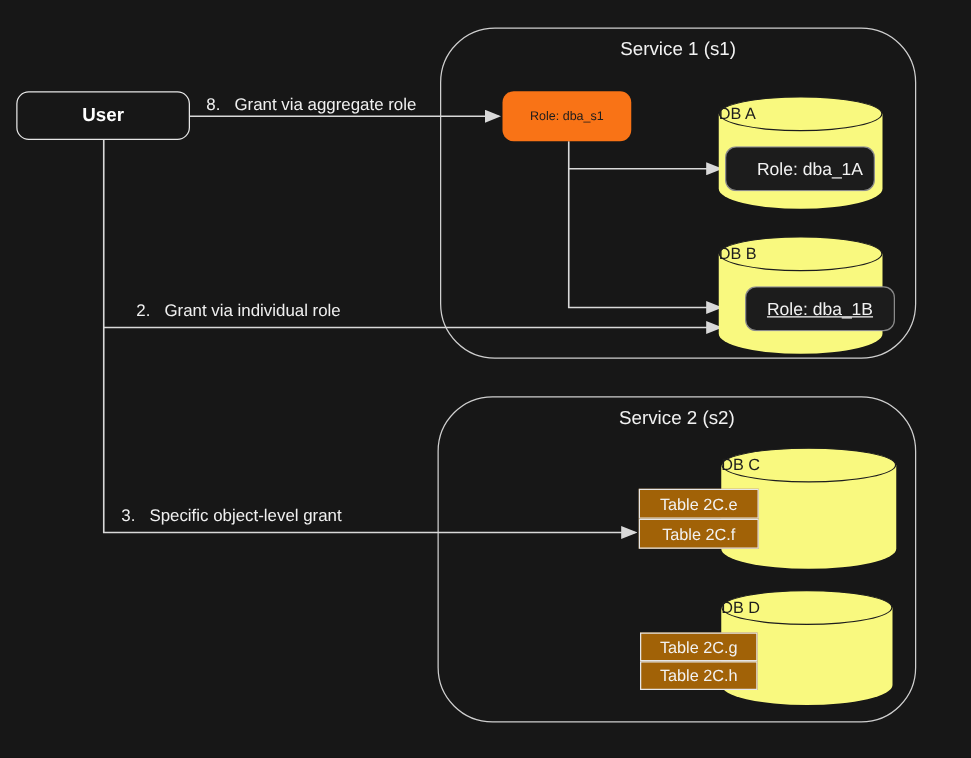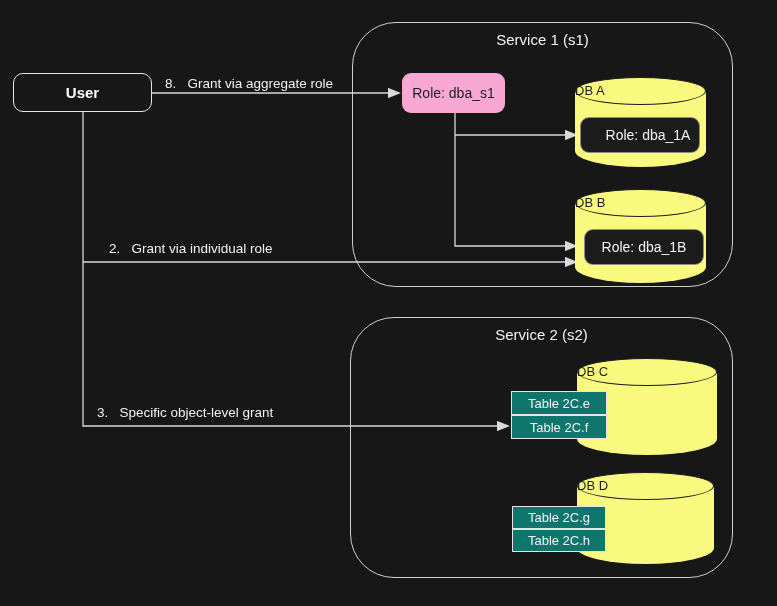--- a/index.html
+++ b/index.html
@@ -27,23 +27,23 @@
   
   .user-box {
     border:1.5px solid #e6e6e6; border-radius:10px;
     display:flex; align-items:center; justify-content:center;
     font-weight:bold; font-size:15px; color:#ffffff;
     background:#171717; z-index:2;
   }
 
   
   .role-chip {
-    background:#f9a8d4; border-radius:9px;
+    background:#f97316; border-radius:9px;
     display:flex; align-items:center; justify-content:center;
-    font-size:14px; color:#1d1d1d; z-index:2;
+    font-size:10px; color:#1d1d1d; z-index:2;
   }
 
   
   .role-dark {
     background:#1c1c1c; border:1px solid rgba(230,230,230,0.55);
     border-radius:9px;
     display:flex; align-items:center; justify-content:center;
     font-size:14px; color:#f2f2f2; z-index:3;
   }
 
@@ -59,21 +59,21 @@
     background:#f9f97f; border:1.2px solid #1d1d1d;
     border-radius:50%; box-sizing:border-box;
   }
   .cyl-label {
     position:absolute; top:6px; left:0; width:100%;
     text-align:left; font-size:13px; color:#1d1d1d; z-index:1;
   }
 
   
   .table-box {
-    background:#0f766e; border:1.5px solid #e6e6e6;
+    background:#a16207; border:1.5px solid #e6e6e6;
     display:flex; align-items:center; justify-content:center;
     font-size:13px; color:#f2f2f2; z-index:3;
   }
 
   
   .edge-label {
     font-size:13.5px; color:#f0f0f0; white-space:pre; z-index:3;
   }
 </style>
 </head>
@@ -120,21 +120,21 @@
     <div class="cyl-top"></div>
     <div class="cyl-label">DB A</div>
   </div>
   <div class="abs role-dark" style="left:580px; top:117px; width:120px; height:36px;padding-left:16px;">Role: dba_1A</div>
 
   <div class="abs cylinder" style="left:575px; top:189px; width:131px; height:94px;">
     <div class="cyl-body"></div>
     <div class="cyl-top"></div>
     <div class="cyl-label">DB B</div>
   </div>
-  <div class="abs role-dark" style="left:584px; top:229px; width:120px; height:36px;">Role: dba_1B</div>
+  <div class="abs role-dark" style="left:596px; top:229px; width:120px; height:36px;text-decoration:underline;">Role: dba_1B</div>
 
   <div class="abs cylinder" style="left:577px; top:358px; width:140px; height:97px;">
     <div class="cyl-body"></div>
     <div class="cyl-top"></div>
     <div class="cyl-label">DB C</div>
   </div>
   <div class="abs table-box" style="left:511px; top:391px; width:96px; height:24px;">Table 2C.e</div>
   <div class="abs table-box" style="left:511px; top:415px; width:96px; height:24px;">Table 2C.f</div>
 
   <div class="abs cylinder" style="left:577px; top:472px; width:137px; height:92px;">

